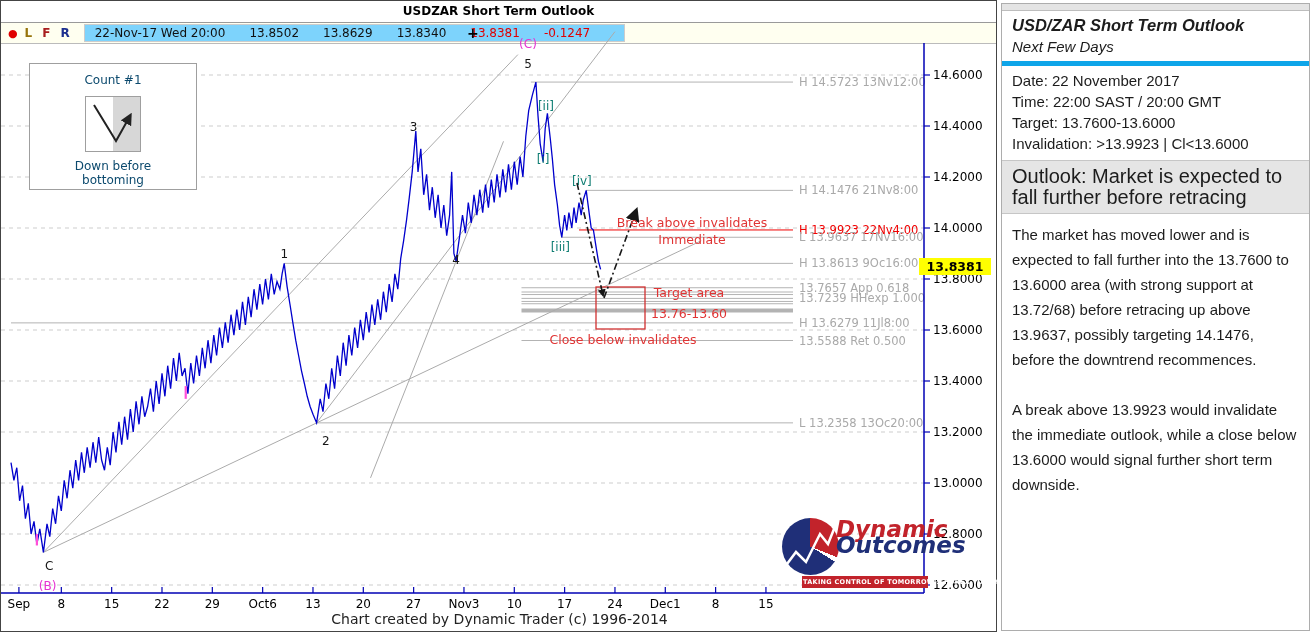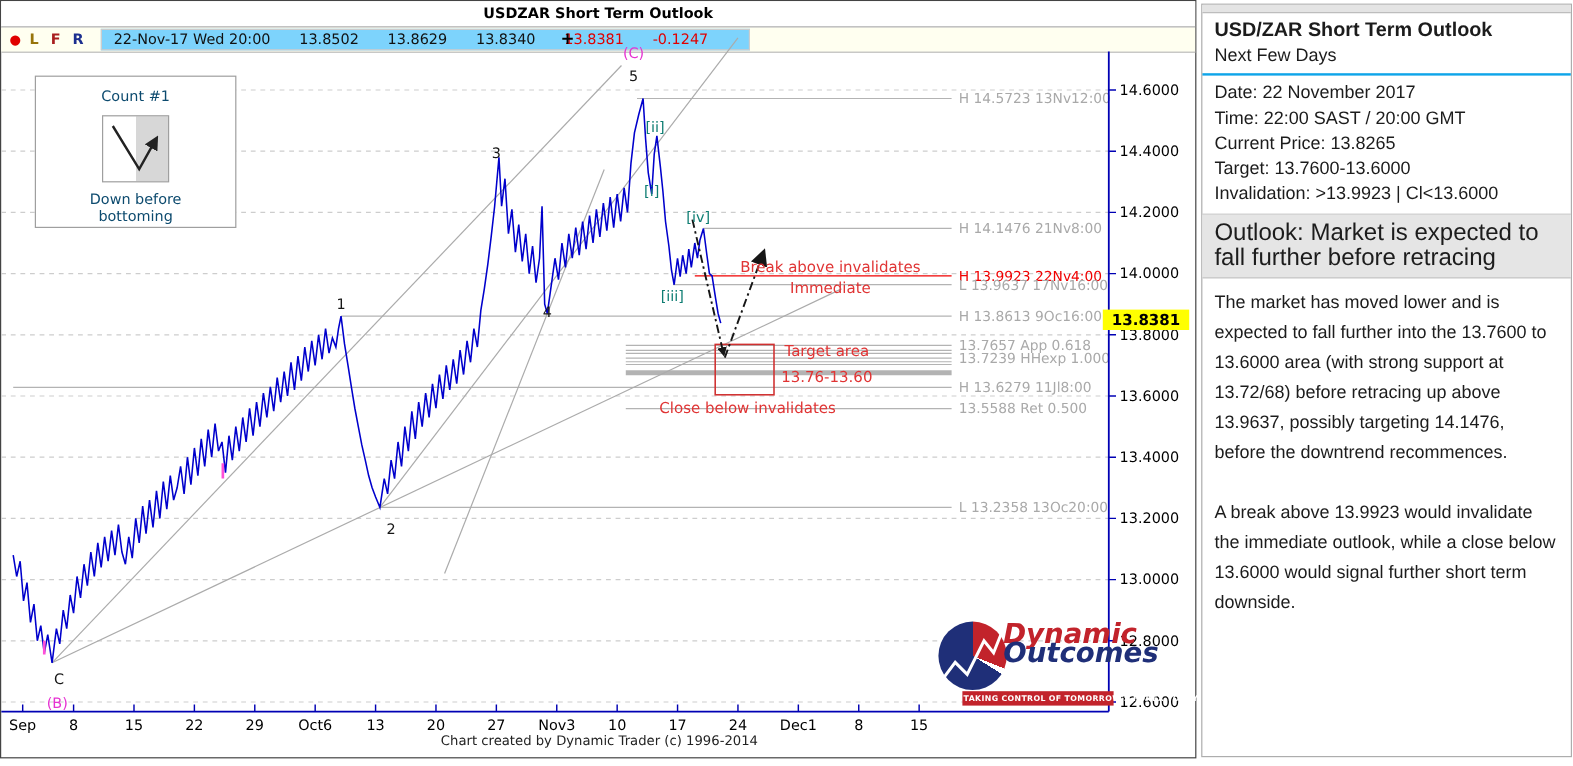--- a/index.html
+++ b/index.html
@@ -23,36 +23,36 @@
   .tb-plus{position:absolute;left:466px;top:2px;font-weight:900;font-size:14px;color:#000;}
   #chart-svg{position:absolute;left:0;top:0;font-family:"DejaVu Sans",sans-serif;}
   .count-box{position:absolute;left:28px;top:62px;width:166px;height:125px;background:#fff;
              border:1px solid #9f9f9f;text-align:center;
              font-family:"DejaVu Sans",sans-serif;font-size:12px;color:#0c4a6e;}
   .cb-title{margin-top:9px;}
   .cb-icon{width:54px;height:54px;border:1px solid #9f9f9f;margin:9px auto 7px;
            background:linear-gradient(to right,#fff 50%,#d7d7d7 50%);}
   .cb-cap{line-height:14px;}
   .footer-note{position:absolute;left:0;top:610px;width:997px;text-align:center;
-               font-family:"DejaVu Sans",sans-serif;font-size:11px;color:#222;}
+               font-family:"DejaVu Sans",sans-serif;font-size:14px;color:#222;}
   .logo{position:absolute;left:779px;top:517px;width:148px;height:78px;}
   .logo-circle{position:absolute;left:2px;top:0px;width:57px;height:57px;border-radius:50%;
                background:conic-gradient(#c2232b 0 112deg,#ffffff 112deg 122deg,#1f2f78 122deg 360deg);}
   .logo-zig{position:absolute;left:0;top:0;}
   .logo-word1{position:absolute;left:56px;top:-2px;font-family:"DejaVu Sans",sans-serif;
               font-style:italic;font-weight:bold;font-size:23px;color:#c2232b;}
   .logo-word2{position:absolute;left:56px;top:14px;font-family:"DejaVu Sans",sans-serif;
               font-style:italic;font-weight:bold;font-size:23px;color:#1f2f78;}
   .logo-tag{position:absolute;left:22px;top:58px;width:124px;background:#c2232b;color:#fff;
             font-family:"DejaVu Sans",sans-serif;font-size:6.5px;font-weight:bold;
             text-align:center;padding:2px 1px;letter-spacing:.3px;white-space:nowrap;}
   .panel{position:absolute;left:1001px;top:3px;width:309px;height:628px;
          border:1px solid #adadad;background:#fff;box-sizing:border-box;color:#1c1c1c;}
   .p-strip{height:6px;background:#e4e4e4;border-bottom:1px solid #bdbdbd;}
-  .p-head{padding:5px 10px 6px;border-bottom:2px solid #0ea5e9;}
+  .p-head{padding:5px 10px 6px;border-bottom:5px solid #0ea5e9;font-style:italic;}
   .p-title{font-size:16.5px;font-weight:bold;}
   .p-sub{font-size:15px;margin-top:3px;}
   .p-meta{padding:4px 10px 6px;border-bottom:1px solid #c6c6c6;font-size:15px;line-height:21px;}
   .p-outlook{padding:5px 10px;background:#e5e5e5;border-bottom:1px solid #c6c6c6;
              font-size:20px;line-height:21px;}
   .p-body{padding:8px 10px;font-size:15px;line-height:25px;}
   .p-body p{margin:0 0 25px 0;}
 </style>
 </head>
 <body>
@@ -240,21 +240,20 @@
 
 <aside class="panel">
   <div class="p-strip"></div>
   <div class="p-head">
     <div class="p-title">USD/ZAR Short Term Outlook</div>
     <div class="p-sub">Next Few Days</div>
   </div>
   <div class="p-meta">
     <div>Date: 22 November 2017</div>
     <div>Time: 22:00 SAST / 20:00 GMT</div>
-    <div>Current Price: 13.8265</div>
     <div>Target:  13.7600-13.6000</div>
     <div>Invalidation: &gt;13.9923 | Cl&lt;13.6000</div>
   </div>
   <div class="p-outlook">Outlook:  Market is expected to fall further before retracing</div>
   <div class="p-body">
     <p>The market has moved lower and is expected to fall further into the 13.7600 to 13.6000 area (with strong support at 13.72/68) before retracing up  above 13.9637, possibly targeting 14.1476, before the downtrend recommences.</p>
     <p>A break above 13.9923 would invalidate the immediate outlook, while a close below 13.6000 would signal further short term downside.</p>
   </div>
 </aside>
 

